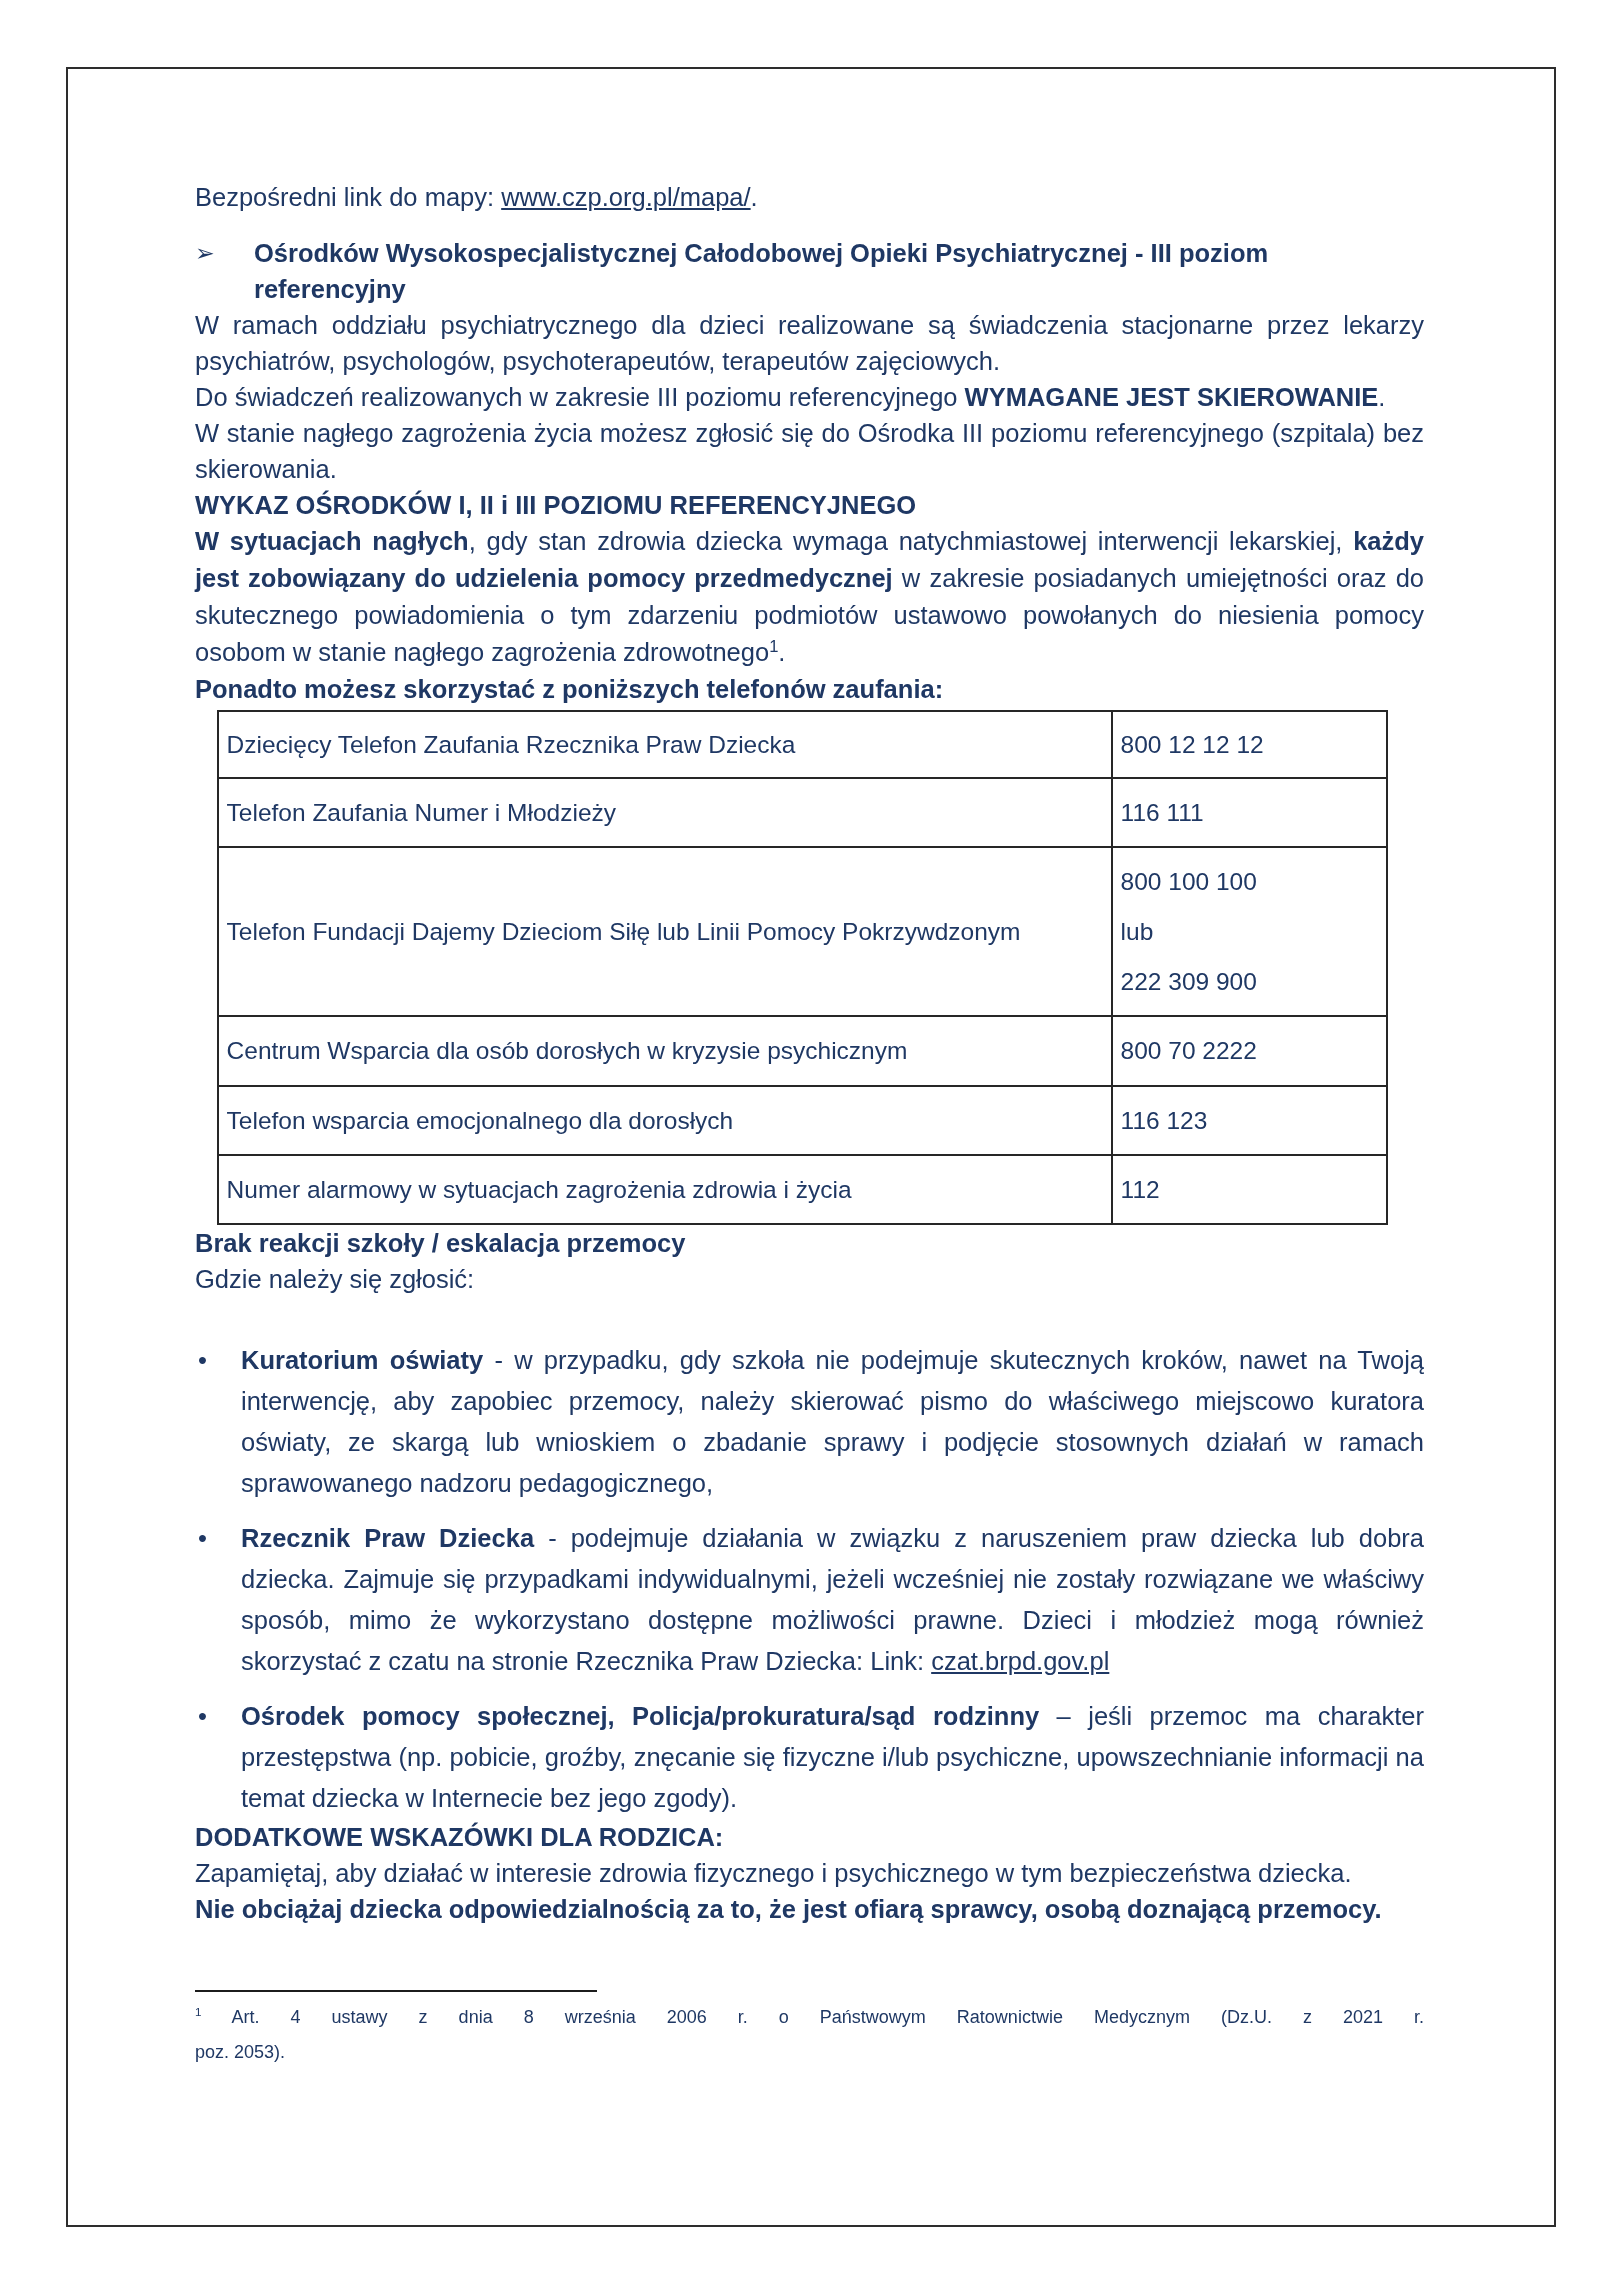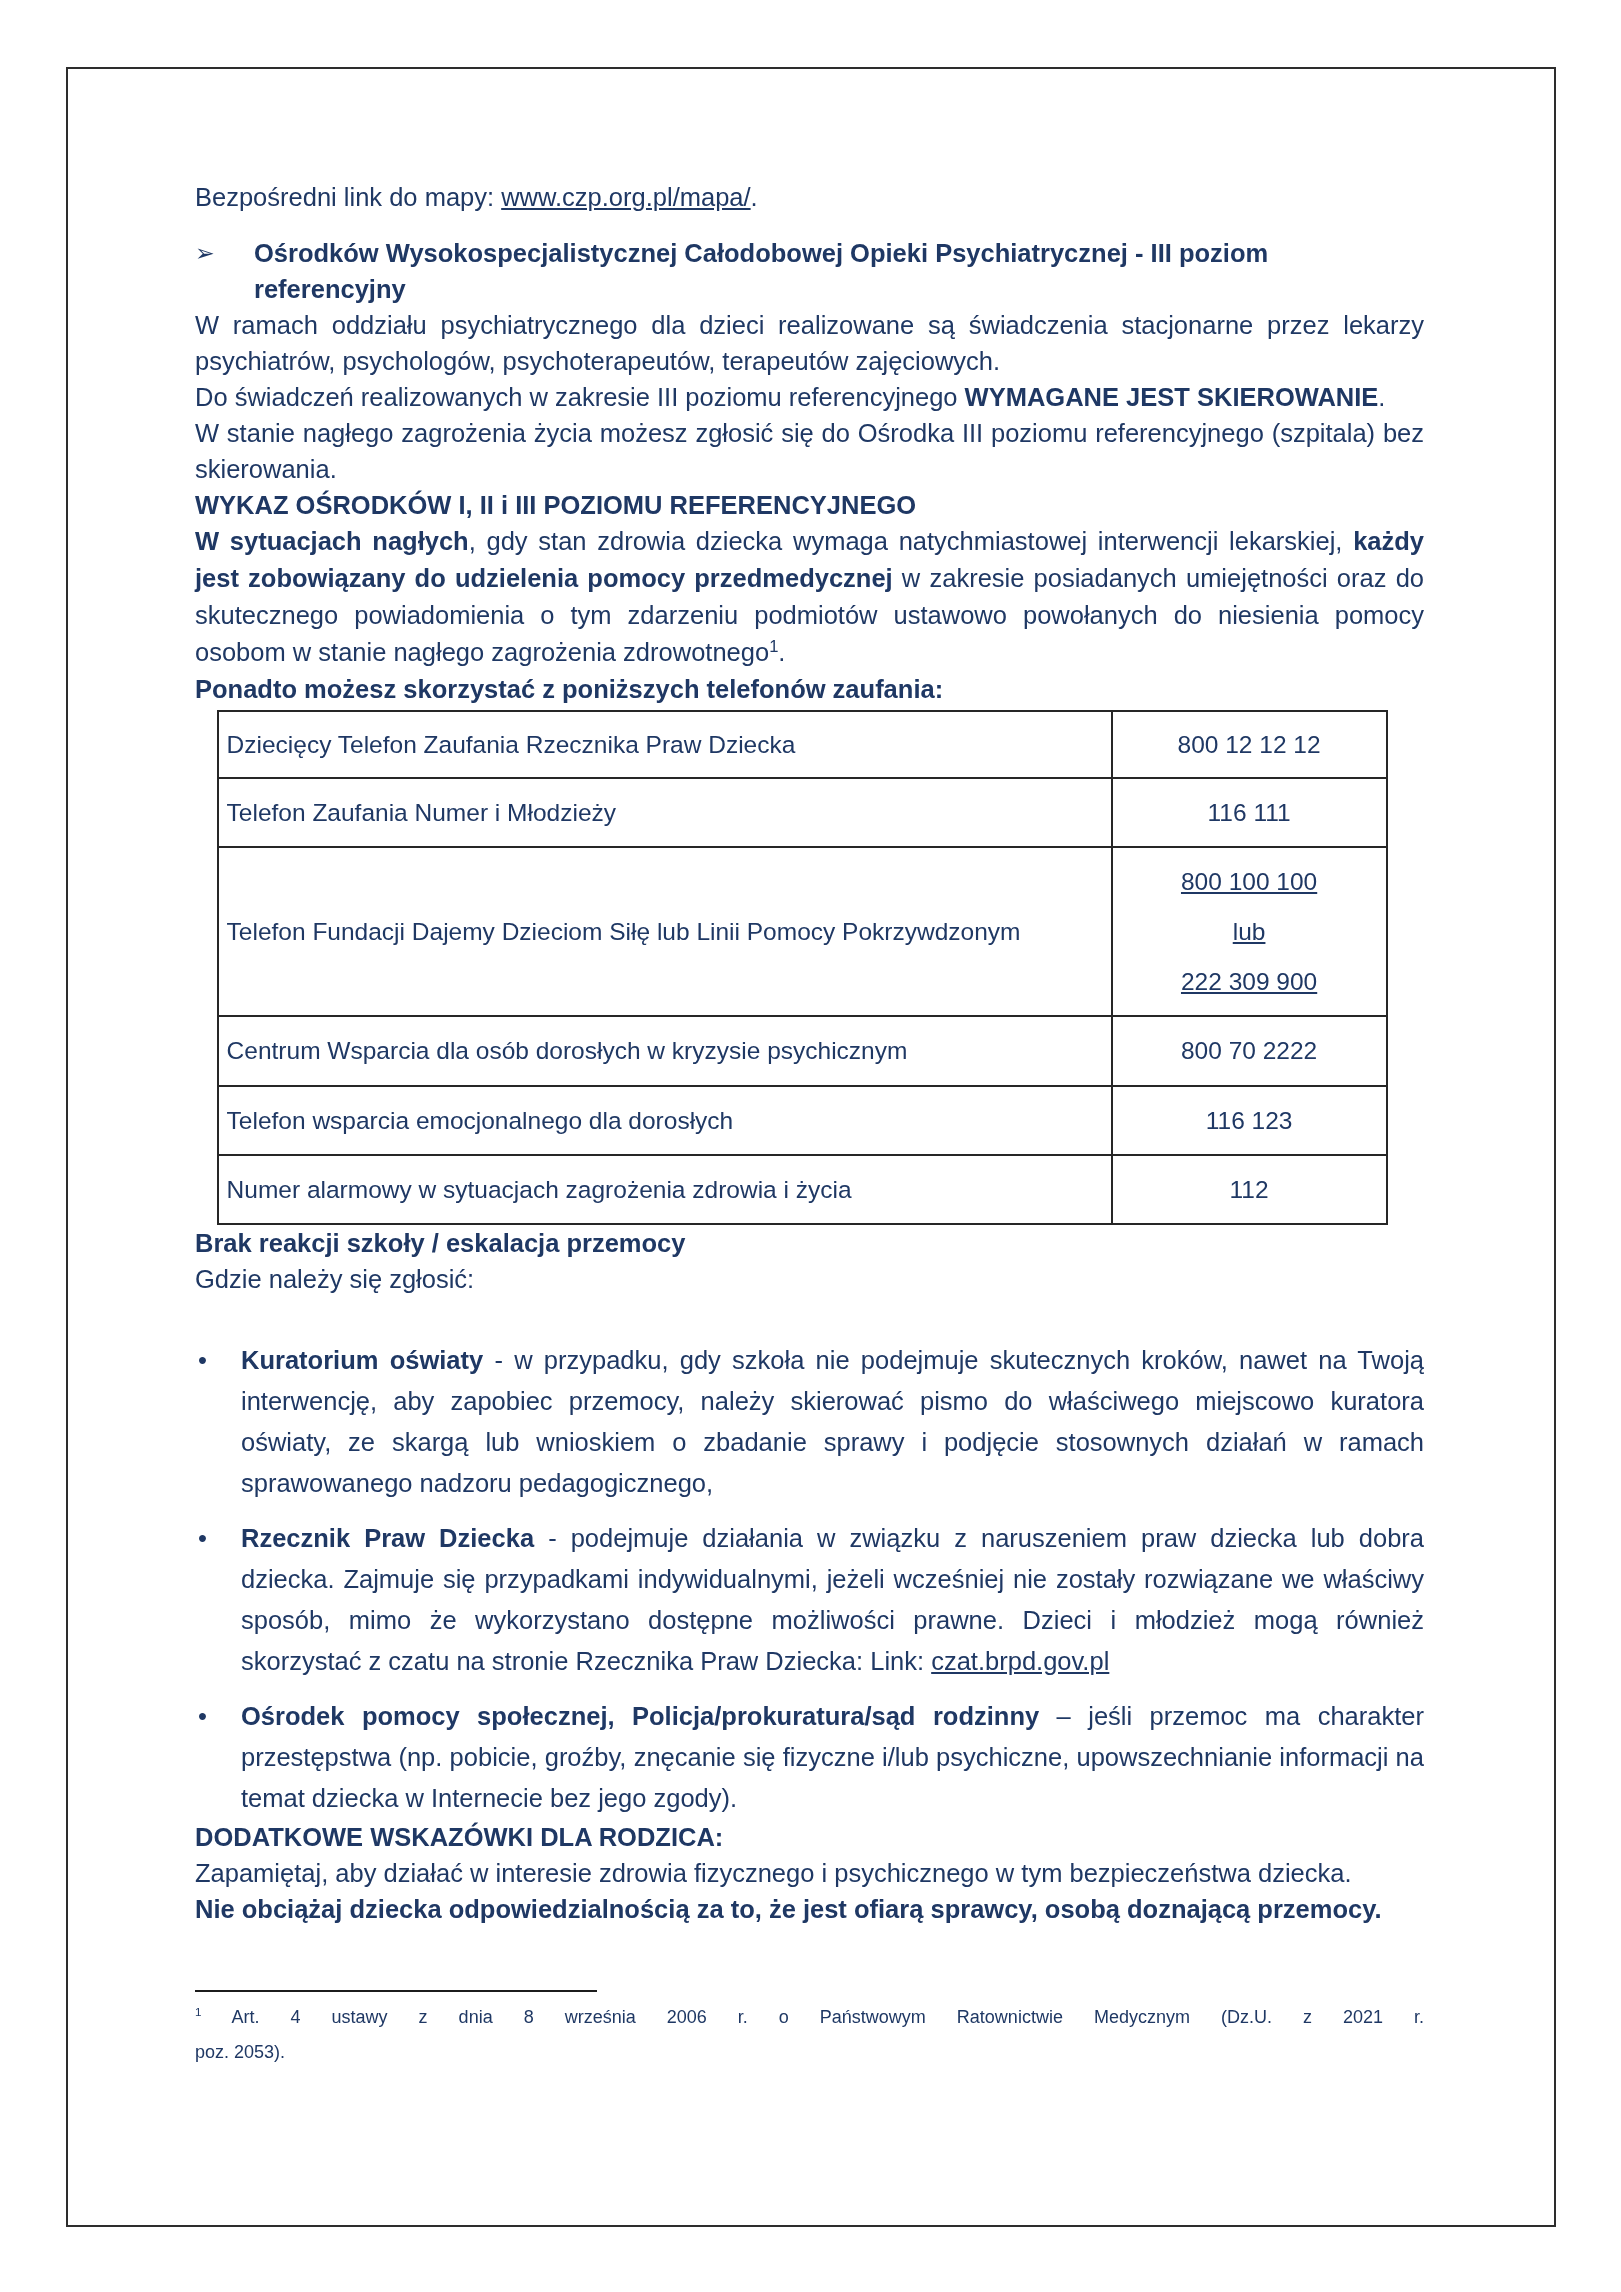--- a/index.html
+++ b/index.html
@@ -47,28 +47,28 @@
     width:1133px;
     table-layout:fixed;
     font-size:24.5px;
   }
   table.helplines td{
     border:2px solid #262626;
     vertical-align:middle;
     padding:8px;
   }
   td.lab{width:876px;padding-left:15.7px;text-align:left;}
-  td.num{width:257px;text-align:center;}
+  td.num{width:257px;}
   tr.r1 td{height:49px;}
   tr.r2 td{height:51px;}
   tr.r3 td{height:151px;}
   tr.r4 td{height:52px;margin-left:32px;}
   tr.r5 td{height:51px;}
   tr.r6 td{height:51px;}
-  td.num .nline{line-height:50px;text-decoration:underline;}
+  td.num .nline{line-height:50px;}
 
   .h-brak{margin-top:69px;font-weight:bold;}
   .p-gdzie{margin-top:5.9px;}
   ul.bullets{list-style:none;margin:43px 0 0 0;padding:0;}
   ul.bullets li{
     display:flex;
     line-height:41px;
     margin-top:13.7px;
   }
   ul.bullets li:first-child{margin-top:0;}

